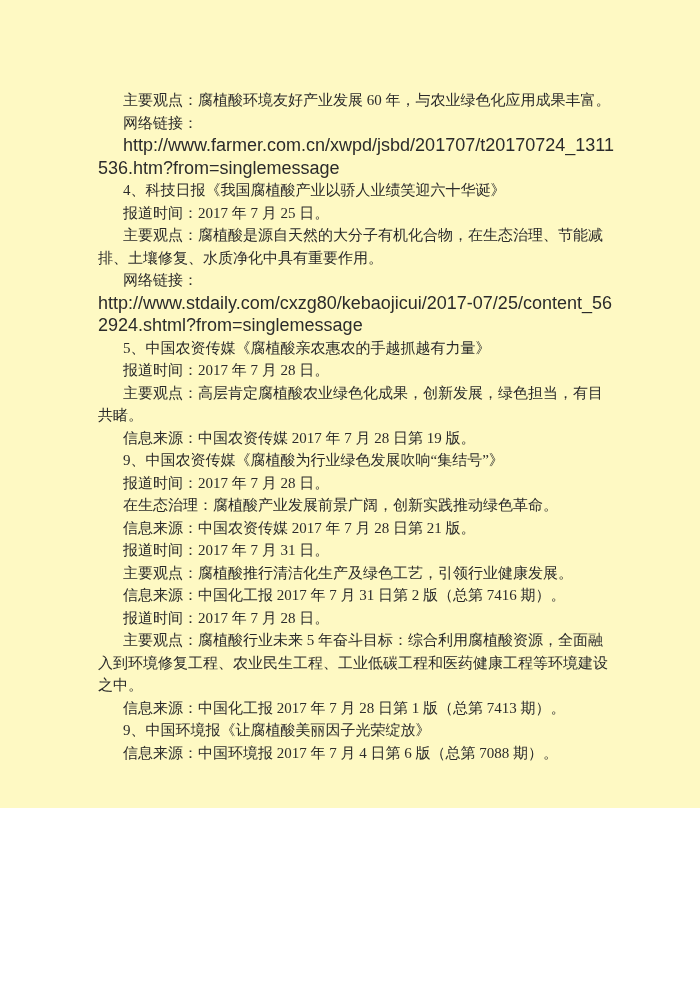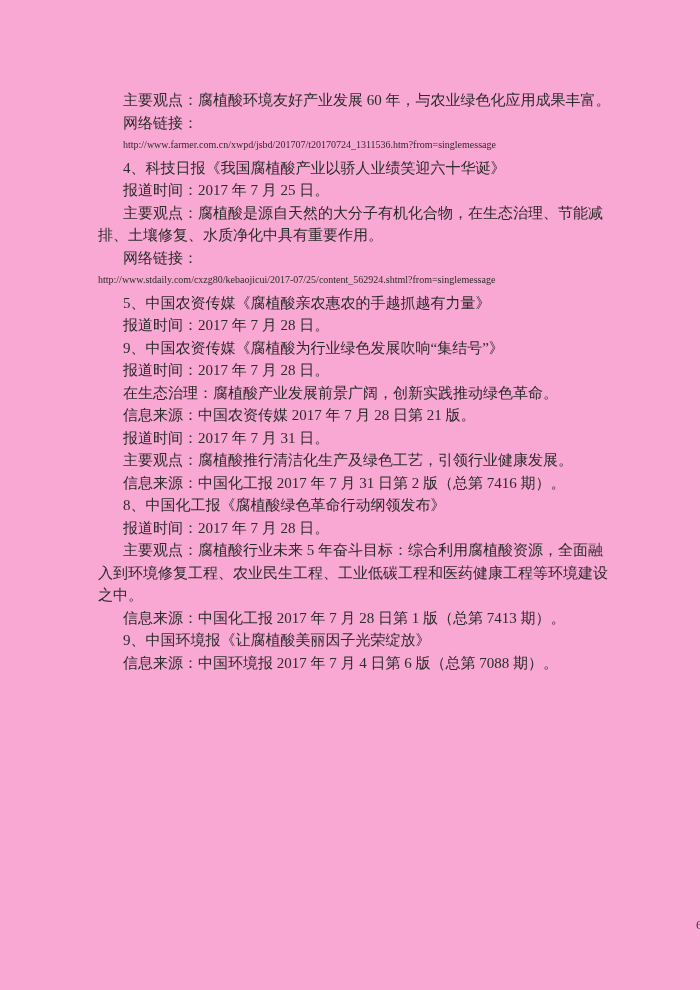--- a/index.html
+++ b/index.html
@@ -3,22 +3,22 @@
 <meta charset="utf-8">
 <style>
   html, body {
     margin: 0;
     padding: 0;
     background: #ffffff;
   }
   .page {
     position: relative;
     width: 700px;
-    height: 990px;
-    background: #f9a8d4;
+    height: 808px;
+    background: #fef9c3;
     overflow: hidden;
     font-family: "Liberation Serif", "DejaVu Serif", serif;
   }
   .text-block {
     position: absolute;
     left: 98px;
     top: 89px;
     width: 516px;
   }
   .para {
@@ -28,22 +28,22 @@
     font-size: 15px;
     line-height: 22.5px;
     color: #2b2b2b;
     text-align: left;
     word-break: break-word;
   }
   .para.indent {
     text-indent: 25px;
   }
   .para.url {
-    font-family: Liberation Serif, serif;
-    font-size: 10px;
+    font-family: Liberation Sans, sans-serif;
+    font-size: 18px;
     letter-spacing: 0;
     word-break: break-all;
   }
   .edge-mark {
     position: absolute;
     left: 696px;
     top: 918px;
     width: 10px;
     font-family: "Liberation Serif", "DejaVu Serif", serif;
     font-size: 13px;
@@ -60,28 +60,29 @@
       <p class="para body indent">主要观点：腐植酸环境友好产业发展 60 年，与农业绿色化应用成果丰富。</p>
       <p class="para body indent">网络链接：</p>
       <p class="para url indent">http://www.farmer.com.cn/xwpd/jsbd/201707/t20170724_1311536.htm?from=singlemessage</p>
       <p class="para body indent">4、科技日报《我国腐植酸产业以骄人业绩笑迎六十华诞》</p>
       <p class="para body indent">报道时间：2017 年 7 月 25 日。</p>
       <p class="para body indent">主要观点：腐植酸是源自天然的大分子有机化合物，在生态治理、节能减排、土壤修复、水质净化中具有重要作用。</p>
       <p class="para body indent">网络链接：</p>
       <p class="para url">http://www.stdaily.com/cxzg80/kebaojicui/2017-07/25/content_562924.shtml?from=singlemessage</p>
       <p class="para body indent">5、中国农资传媒《腐植酸亲农惠农的手越抓越有力量》</p>
       <p class="para body indent">报道时间：2017 年 7 月 28 日。</p>
+      <p class="para body indent">主要观点：高层肯定腐植酸农业绿色化成果，创新发展，绿色担当，有目共睹。</p>
+      <p class="para body indent">信息来源：中国农资传媒 2017 年 7 月 28 日第 19 版。</p>
       <p class="para body indent">9、中国农资传媒《腐植酸为行业绿色发展吹响“集结号”》</p>
       <p class="para body indent">报道时间：2017 年 7 月 28 日。</p>
       <p class="para body indent">在生态治理：腐植酸产业发展前景广阔，创新实践推动绿色革命。</p>
       <p class="para body indent">信息来源：中国农资传媒 2017 年 7 月 28 日第 21 版。</p>
       <p class="para body indent">报道时间：2017 年 7 月 31 日。</p>
       <p class="para body indent">主要观点：腐植酸推行清洁化生产及绿色工艺，引领行业健康发展。</p>
       <p class="para body indent">信息来源：中国化工报 2017 年 7 月 31 日第 2 版（总第 7416 期）。</p>
-      <p class="para body indent">8、中国化工报《腐植酸绿色革命行动纲领发布》</p>
       <p class="para body indent">报道时间：2017 年 7 月 28 日。</p>
       <p class="para body indent">主要观点：腐植酸行业未来 5 年奋斗目标：综合利用腐植酸资源，全面融入到环境修复工程、农业民生工程、工业低碳工程和医药健康工程等环境建设之中。</p>
       <p class="para body indent">信息来源：中国化工报 2017 年 7 月 28 日第 1 版（总第 7413 期）。</p>
       <p class="para body indent">9、中国环境报《让腐植酸美丽因子光荣绽放》</p>
       <p class="para body indent">信息来源：中国环境报 2017 年 7 月 4 日第 6 版（总第 7088 期）。</p>
     </div>
   <div class="edge-mark">6</div>
 </div>
 
 </body></html>

